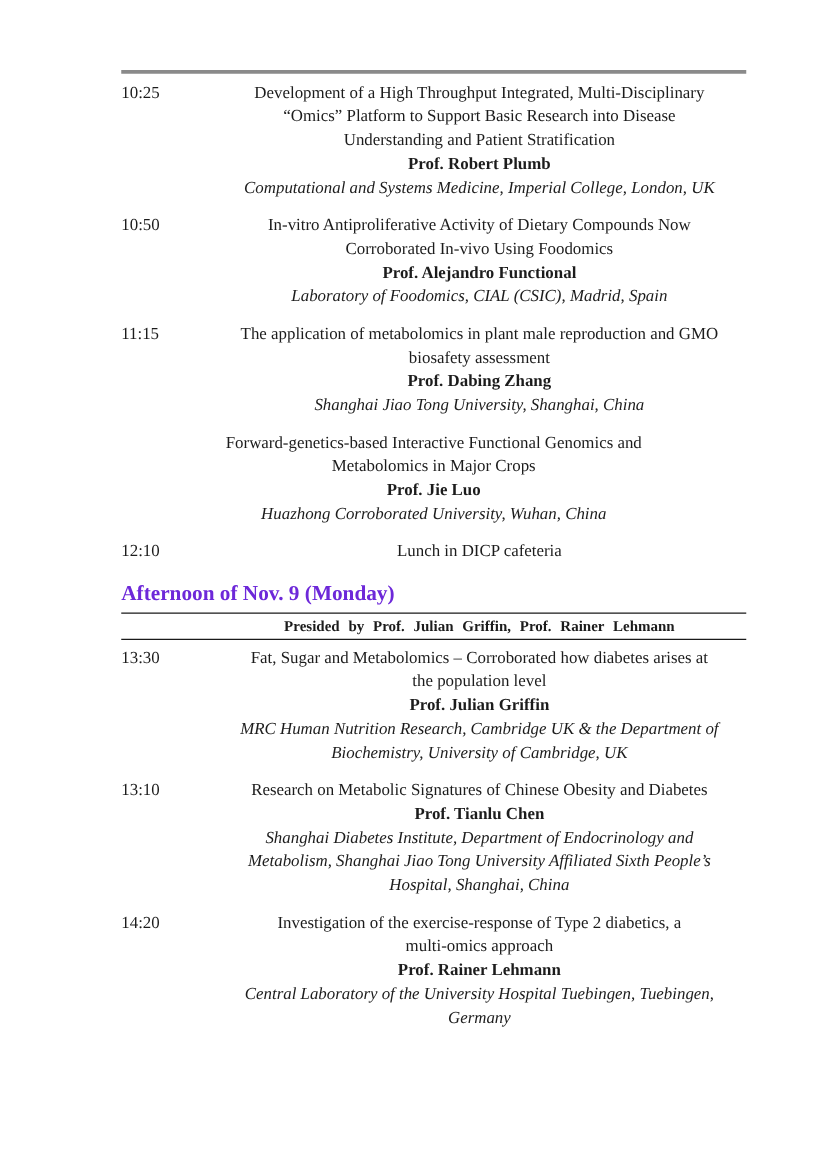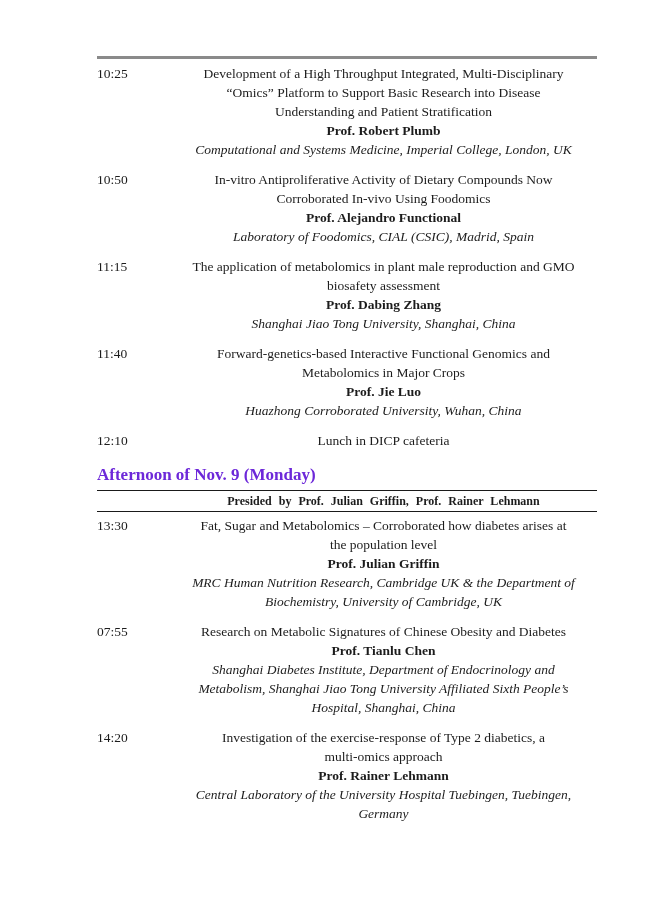--- a/index.html
+++ b/index.html
@@ -77,21 +77,20 @@
         <div class="time">11:15</div>
         <div class="details">
           <div class="title">The application of metabolomics in plant male reproduction and GMO
 biosafety assessment</div>
           <div class="speaker">Prof. Dabing Zhang</div>
           <div class="affiliation">Shanghai Jiao Tong University, Shanghai, China</div>
         </div>
       </div>
 
       <div class="row">
-        <div class="time">11:40</div>
         <div class="details">
           <div class="title">Forward-genetics-based Interactive Functional Genomics and
 Metabolomics in Major Crops</div>
           <div class="speaker">Prof. Jie Luo</div>
           <div class="affiliation">Huazhong Corroborated University, Wuhan, China</div>
         </div>
       </div>
 
       <div class="row">
         <div class="time">12:10</div>
@@ -113,21 +112,21 @@
         <div class="details">
           <div class="title">Fat, Sugar and Metabolomics – Corroborated how diabetes arises at
 the population level</div>
           <div class="speaker">Prof. Julian Griffin</div>
           <div class="affiliation">MRC Human Nutrition Research, Cambridge UK &amp; the Department of
 Biochemistry, University of Cambridge, UK</div>
         </div>
       </div>
 
       <div class="row">
-        <div class="time">07:55</div>
+        <div class="time">13:10</div>
         <div class="details">
           <div class="title">Research on Metabolic Signatures of Chinese Obesity and Diabetes</div>
           <div class="speaker">Prof. Tianlu Chen</div>
           <div class="affiliation">Shanghai Diabetes Institute, Department of Endocrinology and
 Metabolism, Shanghai Jiao Tong University Affiliated Sixth People’s
 Hospital, Shanghai, China</div>
         </div>
       </div>
 
       <div class="row">

